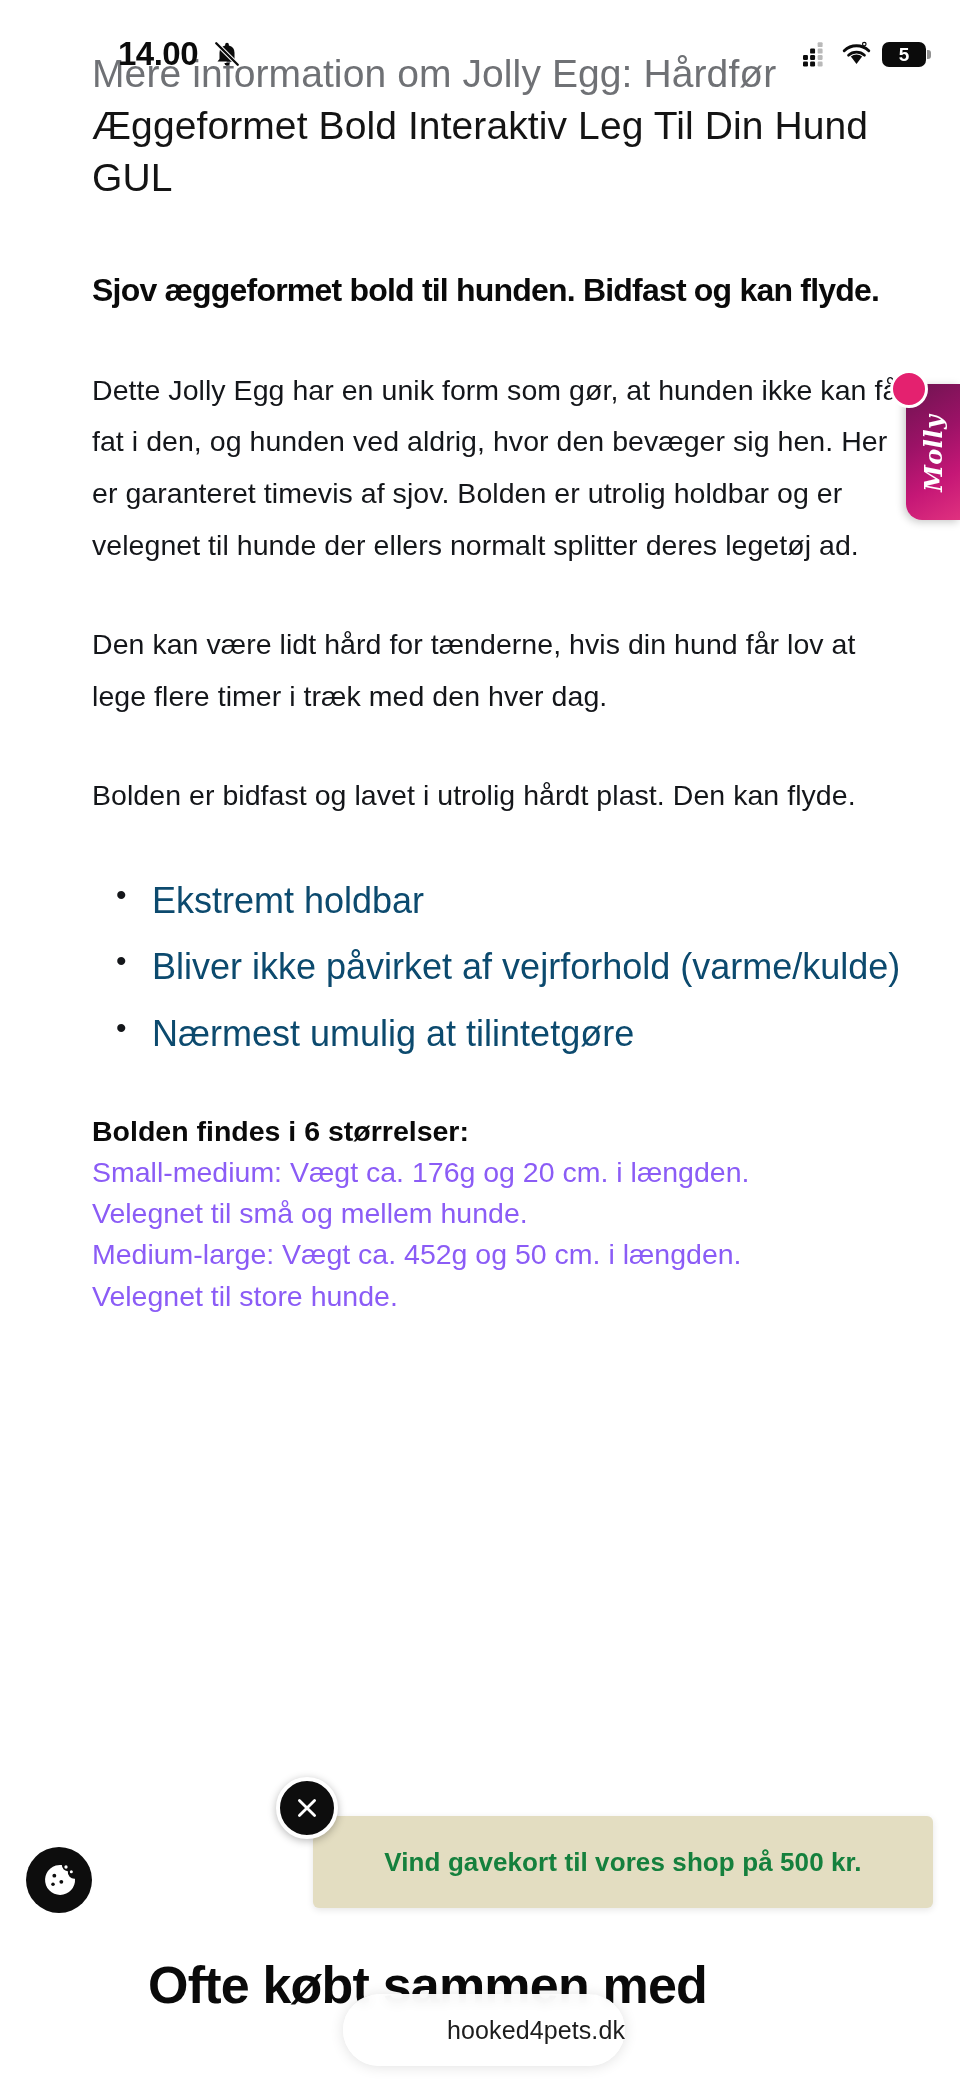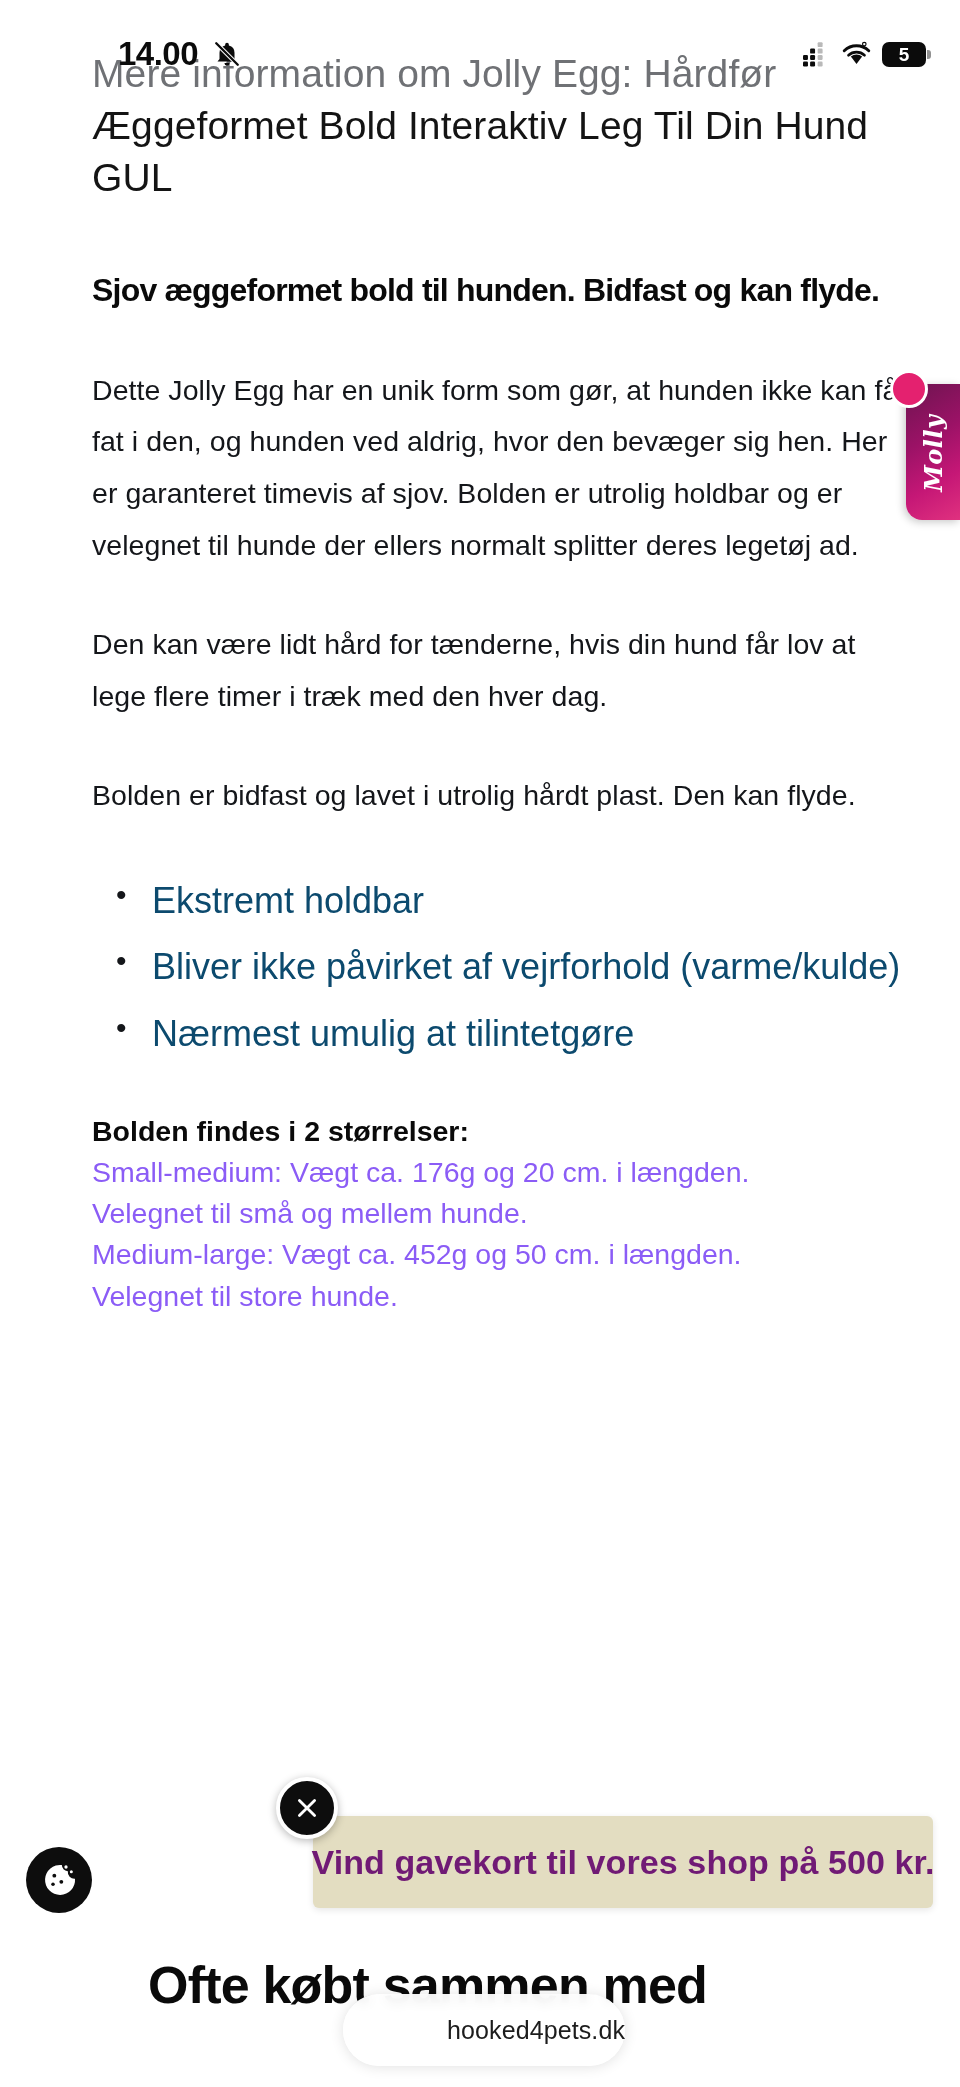--- a/index.html
+++ b/index.html
@@ -208,23 +208,23 @@
     height: 92px;
     background: #e3ddc1;
     border-radius: 6px;
     display: flex;
     align-items: center;
     justify-content: center;
     box-shadow: 0 2px 7px rgba(0,0,0,0.10);
     z-index: 30;
   }
   .promo-text {
-    font-size: 34px;
-    font-weight: 700;
-    color: #701a75;
+    font-size: 26px;
+    font-weight: 700;
+    color: #15803d;
     letter-spacing: 0.1px;
     white-space: nowrap;
   }
   .promo-close {
     position: absolute;
     left: 276px;
     top: 1777px;
     width: 62px;
     height: 62px;
     border-radius: 50%;
@@ -295,21 +295,21 @@
       <p>Bolden er bidfast og lavet i utrolig hårdt plast. Den kan flyde.</p>
     </div>
 
     <ul class="features">
       <li>Ekstremt holdbar</li>
       <li>Bliver ikke påvirket af vejrforhold (varme/kulde)</li>
       <li>Nærmest umulig at tilintetgøre</li>
     </ul>
 
     <div class="sizes">
-      <div class="sz-head">Bolden findes i 2 størrelser:</div>
+      <div class="sz-head">Bolden findes i 6 størrelser:</div>
       <div class="sz-line">Small-medium: Vægt ca. 176g og 20 cm. i længden.</div>
       <div class="sz-line">Velegnet til små og mellem hunde.</div>
       <div class="sz-line">Medium-large: Vægt ca. 452g og 50 cm. i længden.</div>
       <div class="sz-line">Velegnet til store hunde.</div>
     </div>
 
   </div>
 
   <div class="followup-heading">Ofte købt sammen med</div>
 

